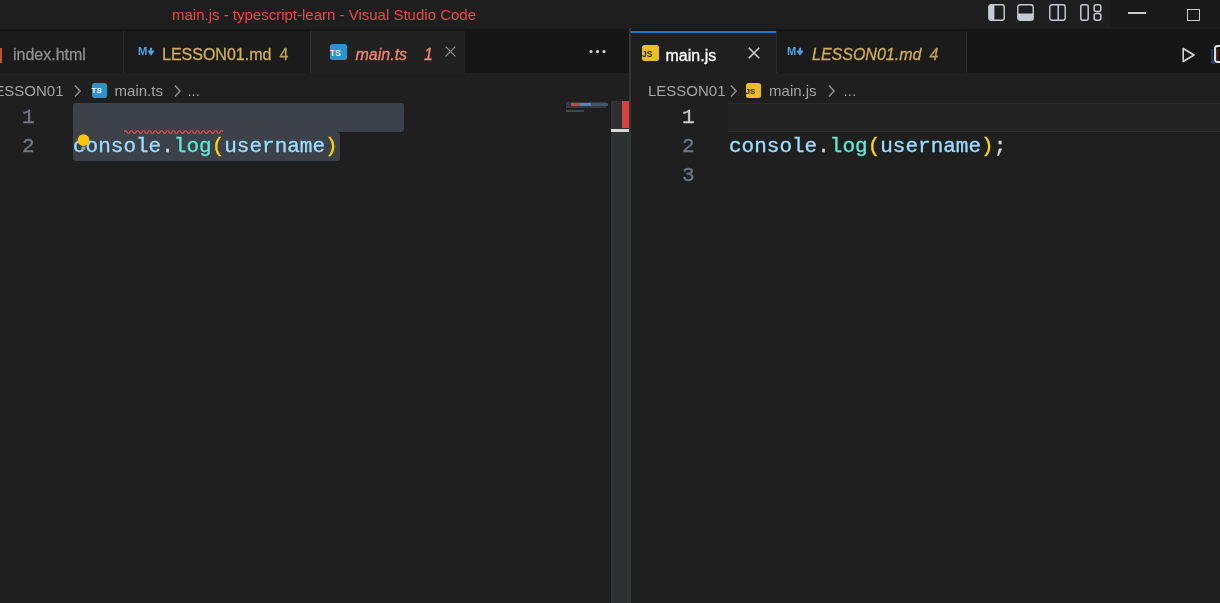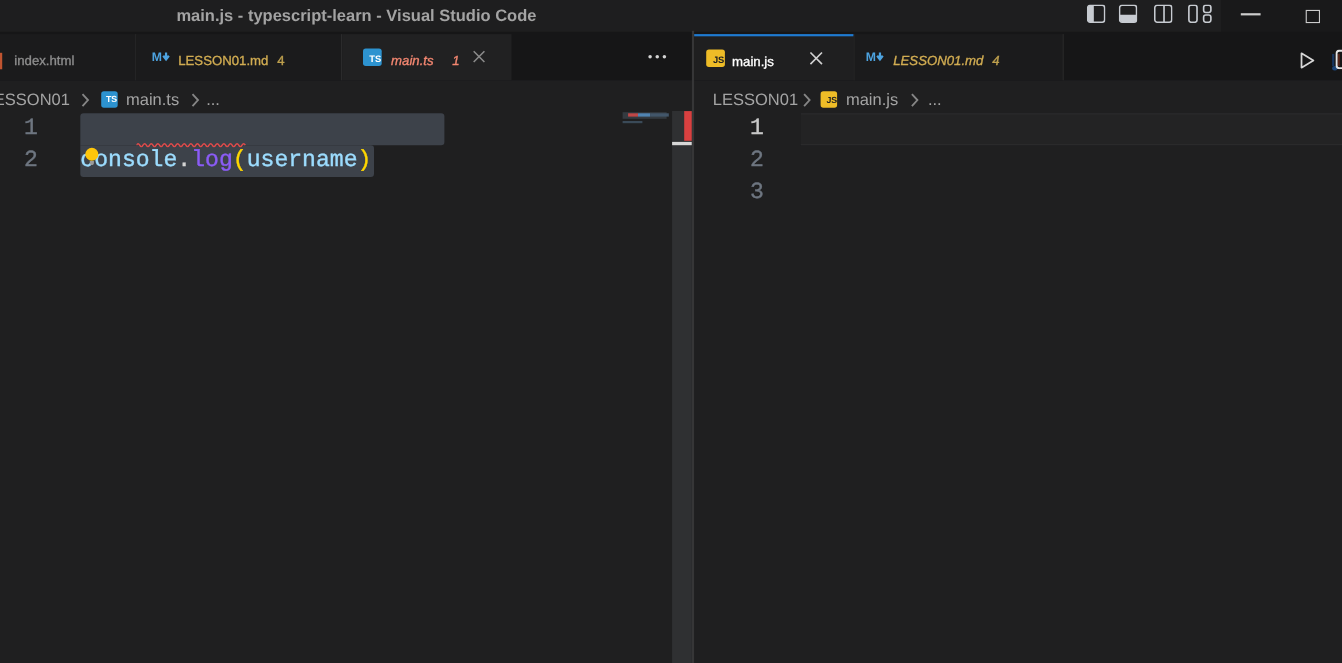--- a/index.html
+++ b/index.html
@@ -4,39 +4,39 @@
 <style>
   * { margin:0; padding:0; box-sizing:border-box; }
   html,body { width:1220px; height:603px; overflow:hidden; background:#1f1f20; }
   #root { position:absolute; left:0; top:0; width:1220px; height:603px;
           font-family:"Liberation Sans", sans-serif; overflow:hidden; }
   .abs { position:absolute; }
   
   #titlebar { left:0; top:0; width:1220px; height:29px; background:#1e1e1f; }
   #titlebar .winzone { position:absolute; left:1110px; top:0; width:110px; height:29px; background:#19191a; }
   #title { position:absolute; left:324px; top:0; height:29px; line-height:29px;
-           transform:translateX(-50%); color:#a3a3a3; font-size:15px; white-space:nowrap;font-weight:bold; }
+           transform:translateX(-50%); color:#ef4444; font-size:15px; white-space:nowrap; }
   .tbicon { position:absolute; top:5px; }
   
   #tabstrip { left:0; top:29px; width:1220px; height:44px; background:#161617; }
   .tab { position:absolute; top:1.5px; height:42.5px; display:flex; align-items:center; white-space:nowrap; }
-  .tablabel { font-size:12px; position:relative; top:3px; -webkit-text-stroke:0.3px currentColor; }
+  .tablabel { font-size:16px; position:relative; top:3px; -webkit-text-stroke:0.3px currentColor; }
   .sep { position:absolute; top:1.5px; width:1px; height:42.5px; background:#2b2b2c; }
-  .ficon { display:inline-block; border-radius:2.5px; font-weight:bold; text-align:right; }
+  .ficon { display:inline-block; border-radius:2.5px; font-weight:bold; text-align:left; }
   .mono, .lnum { -webkit-text-stroke:0.35px currentColor; }
   
   .crumbs { position:absolute; top:73px; height:30px; padding-top:5px; display:flex; align-items:center;
             color:#a4a4a4; font-size:15px; white-space:nowrap; }
   
   .mono { font-family:"Liberation Mono", monospace; font-size:21px; }
   .codeline { position:absolute; height:29px; line-height:29px; white-space:pre; }
   .lnum { position:absolute; height:29px; line-height:29px; text-align:right;
           color:#6e7681; font-family:"Liberation Mono", monospace; font-size:21px; }
   .tok-k { color:#569cd6; } .tok-v { color:#9cdcfe; } .tok-o { color:#d4d4d4; }
-  .tok-s { color:#ce9178; } .tok-f { color:#8b5cf6; } .tok-p { color:#ffd700; }
+  .tok-s { color:#ce9178; } .tok-f { color:#5eead4; } .tok-p { color:#ffd700; }
   .wsdot { color:#6e757e; }
   .wsdot { position:relative; top:0.5px; }
 </style>
 </head>
 <body>
 <div id="root">
 
   <div id="titlebar" class="abs">
     <div class="winzone"></div>
     <span id="title">main.js - typescript-learn - Visual Studio Code</span>
@@ -182,15 +182,16 @@
   <div class="abs" style="left:629px; top:28px; width:1.5px; height:575px; background:#363637;"></div>
 
   <div class="abs" style="left:631px; top:101px; width:589px; height:502px; overflow:hidden;">
 
     <div class="abs" style="left:97px; top:2px; width:492px; height:28.8px; background:#232324; border-top:1px solid #2c2c2d; border-bottom:1px solid #2c2c2d;"></div>
 
     <div class="lnum" style="left:0; top:2px;    width:63.5px; color:#c8c8c8;">1</div>
     <div class="lnum" style="left:0; top:30.8px; width:63.5px;">2</div>
     <div class="lnum" style="left:0; top:59.6px; width:63.5px;">3</div>
 
+    <div class="codeline mono" style="left:98px; top:30.8px;"><span class="tok-v">console</span><span class="tok-o">.</span><span class="tok-f">log</span><span class="tok-p">(</span><span class="tok-v">username</span><span class="tok-p">)</span><span class="tok-o">;</span></div>
   </div>
 
 </div>
 
 </body></html>

